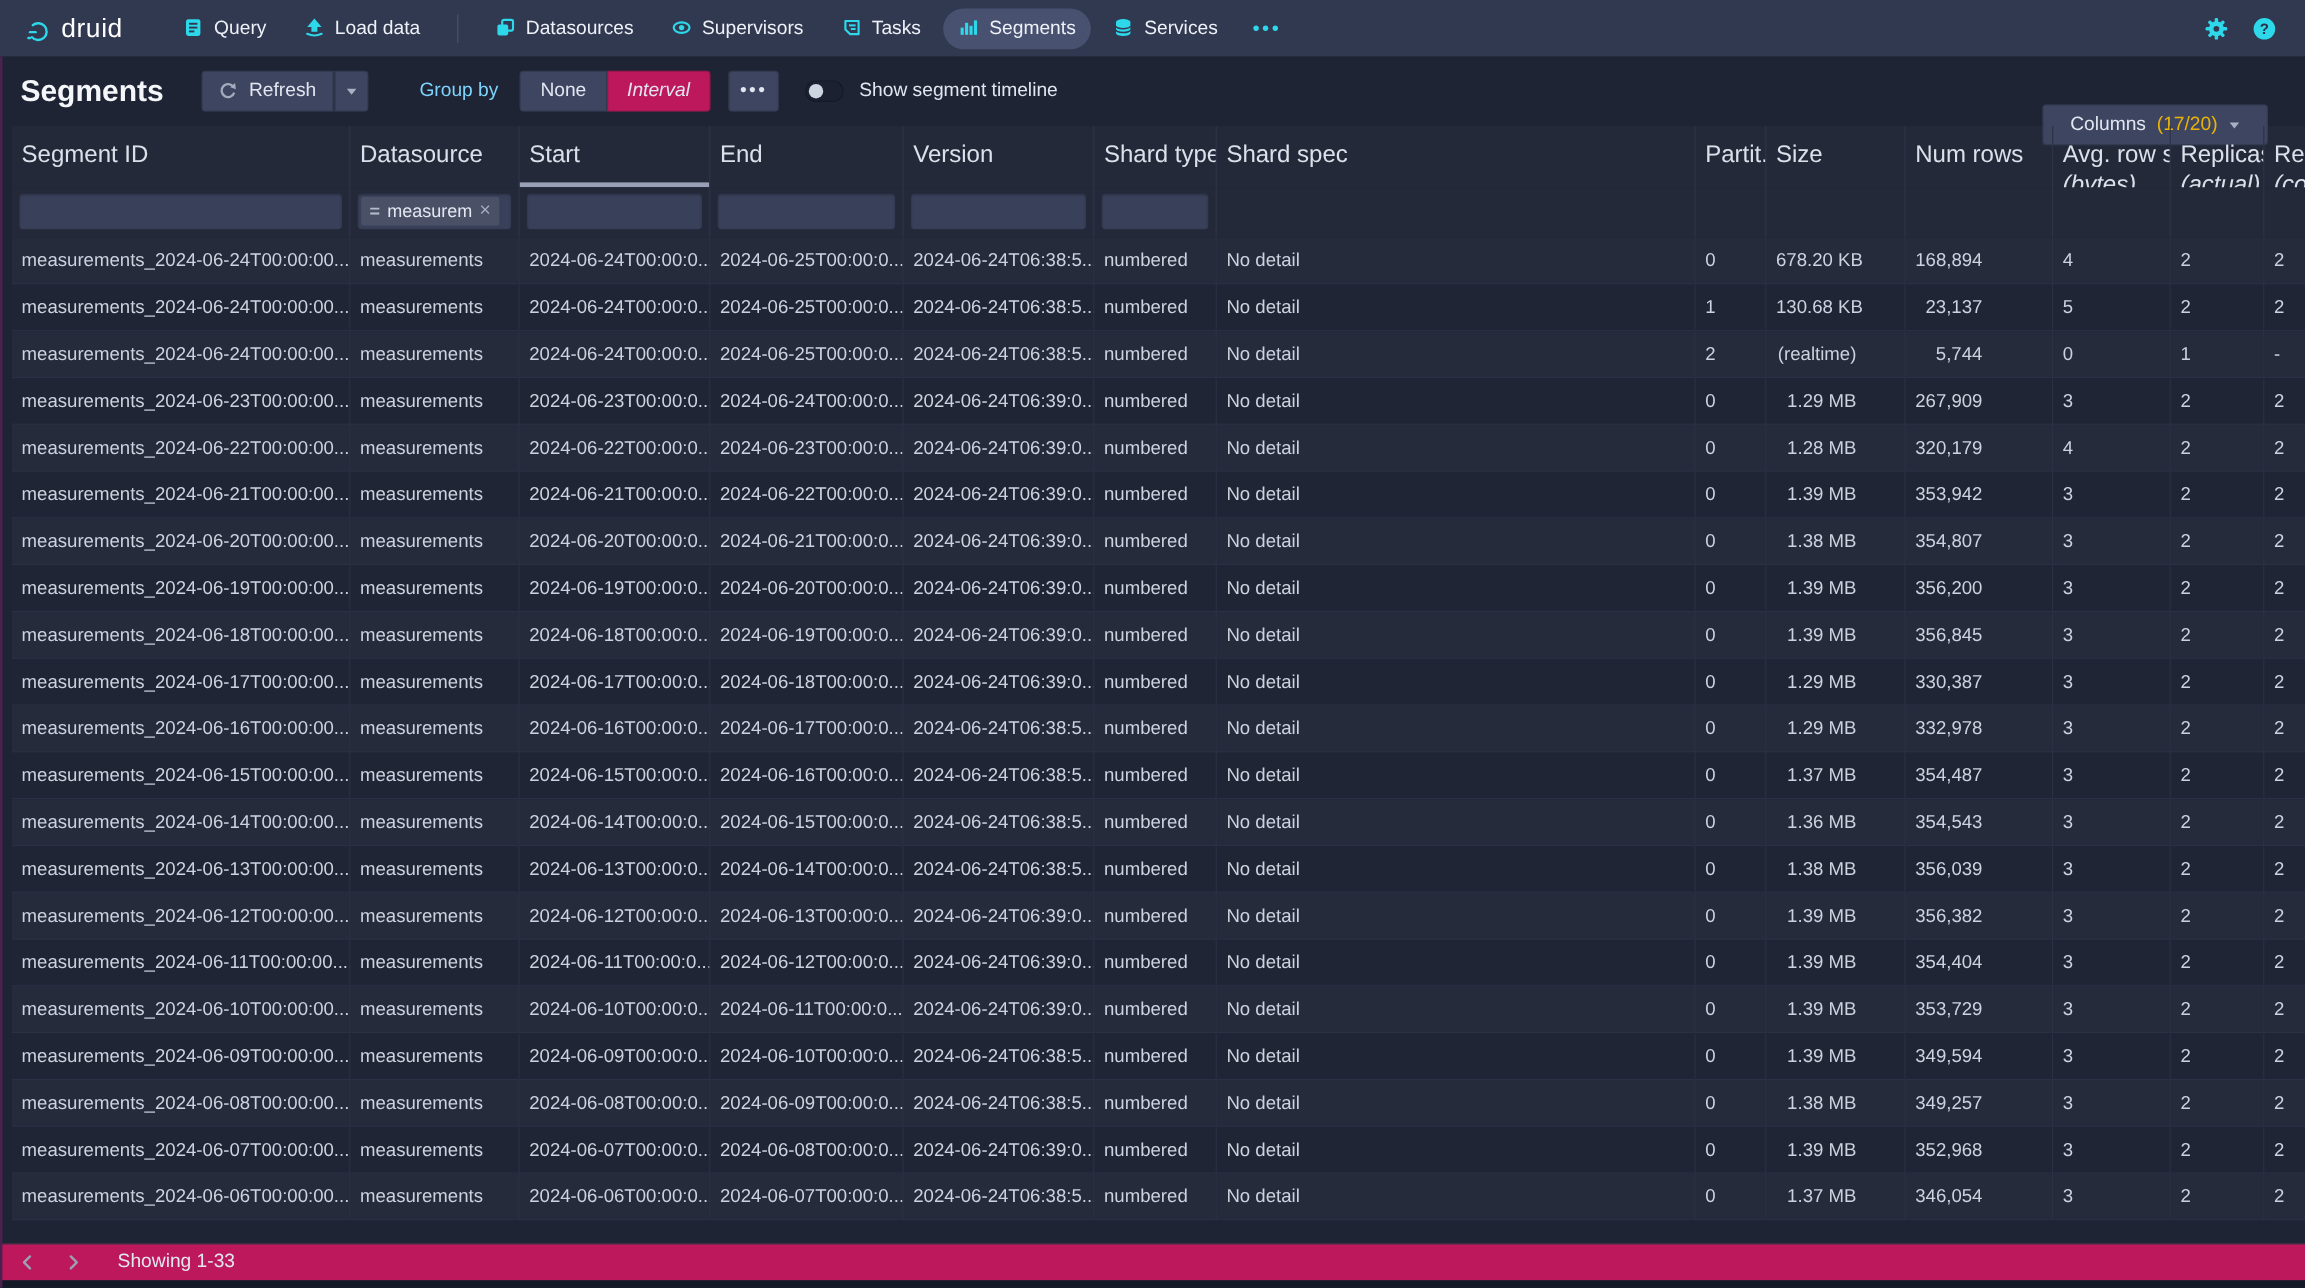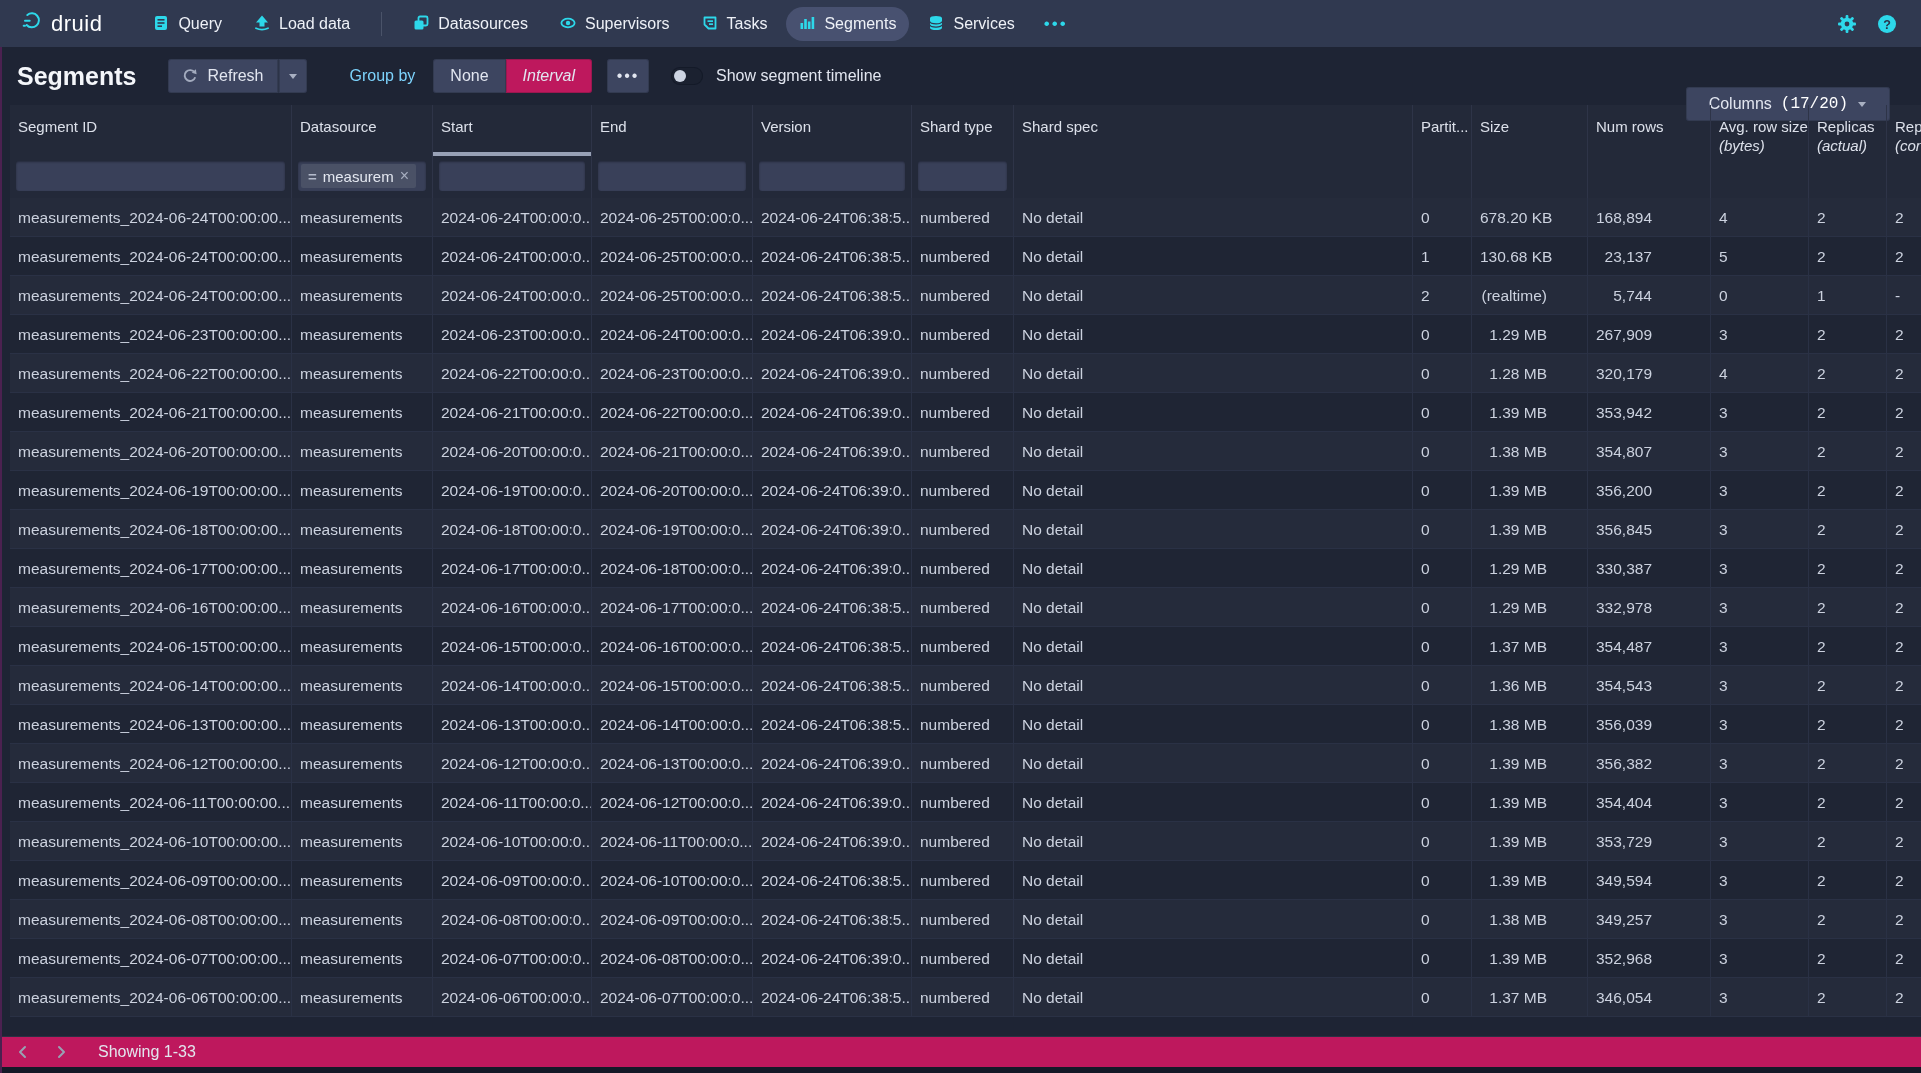--- a/index.html
+++ b/index.html
@@ -1,21 +1,21 @@
 <!DOCTYPE html>
 <html><head>
 <meta charset="utf-8">
 <style>
   html,body{margin:0;padding:0;background:#1e2434;}
   body{width:1921px;height:1073px;overflow:hidden;position:relative;
        font-family:"Liberation Sans","DejaVu Sans",sans-serif;color:#ccd2df;}
 
   
   .topnav{height:47px;background:#303950;display:flex;align-items:center;position:relative;z-index:5;}
-  .brand{display:flex;align-items:flex-start;margin-left:22px;gap:9px;}
+  .brand{display:flex;align-items:flex-end;margin-left:22px;gap:9px;}
   .brand-word{color:#ffffff;font-size:22px;letter-spacing:.5px;}
   .navitems{display:flex;align-items:center;margin-left:38px;gap:6px;}
   .navitem{display:flex;align-items:flex-start;gap:9px;color:#eef1f7;font-size:16px;
            padding:8px 13px;border-radius:18px;cursor:pointer;white-space:nowrap;}
   .navitem.active{background:#485170;}
   .navdivider{width:1px;height:24px;background:#4a5369;margin:0 12px;}
   .nav-more{color:#2dd8ea;font-size:17px;letter-spacing:2px;padding:8px 10px;cursor:pointer;}
   .nav-right{margin-left:auto;display:flex;align-items:center;gap:20px;margin-right:24px;}
   .icon16{width:16px;height:16px;display:block;}
   .icon20{width:20px;height:20px;display:block;}
@@ -31,27 +31,27 @@
   .groupby-label{margin-left:43px;font-size:16px;color:#7dd3fc;}
   .seg-group{display:flex;margin-left:18px;}
   .seg-btn{padding:0 17px;border-radius:3px 0 0 3px;}
   .seg-btn.sel{background:#be185d;border-radius:0 3px 3px 0;font-style:italic;}
   .more-btn{margin-left:15px;width:42px;justify-content:center;letter-spacing:2px;}
   .switch{margin-left:22px;width:32px;height:18px;border-radius:9px;background:#1b2130;
           box-shadow:inset 0 0 0 1px #141a28;position:relative;cursor:pointer;}
   .switch .knob{position:absolute;left:3px;top:3px;width:12px;height:12px;border-radius:50%;background:#cdd4e2;}
   .timeline-label{margin-left:13px;font-size:16px;color:#e2e6f0;}
   .columns-btn{position:absolute;right:31px;top:12px;padding:0 23px;gap:9px;margin-top:28px;}
-  .columns-count{color:#ffffff;font-family:Liberation Mono, monospace;}
+  .columns-count{color:#eab308;}
 
   
   .grid{display:grid;grid-template-columns:282px 141px 159px 161px 159px 102px 399px 59px 116px 123px 98px 78px 160px;}
   .tablewrap{width:1921px;overflow:hidden;padding-left:10px;box-sizing:border-box;}
   .thead{background:#232939;}
-  .th{position:relative;padding:13px 8px 0 8px;font-size:15px;color:#dce0ea;height:51px;box-sizing:border-box;
+  .th{position:relative;padding:13px 8px 0 8px;font-size:20px;color:#dce0ea;height:51px;box-sizing:border-box;
       border-right:1px solid #2e3448;white-space:nowrap;overflow:hidden;cursor:pointer;}
   .th .sub{display:block;font-style:italic;margin-top:2px;}
   .th.sorted::after{content:"";position:absolute;left:0;right:0;bottom:0;height:4px;background:#98a1b6;}
   .frow{background:#232939;height:42px;}
   .fc{border-right:1px solid #2e3448;padding:5px 6px 0 6px;box-sizing:border-box;overflow:hidden;}
   .fc input{width:100%;height:30px;box-sizing:border-box;background:#394059;border:none;border-radius:3px;
             box-shadow:inset 0 1px 2px rgba(10,14,22,.45);color:#e2e6f0;font-size:15px;padding:0 8px;outline:none;}
   .ds-filter{height:30px;background:#394059;border-radius:3px;box-shadow:inset 0 1px 2px rgba(10,14,22,.45);
              display:flex;align-items:center;padding:0 3px;}
   .tag{background:#4a5166;border-radius:2px;height:24px;display:inline-flex;align-items:center;

